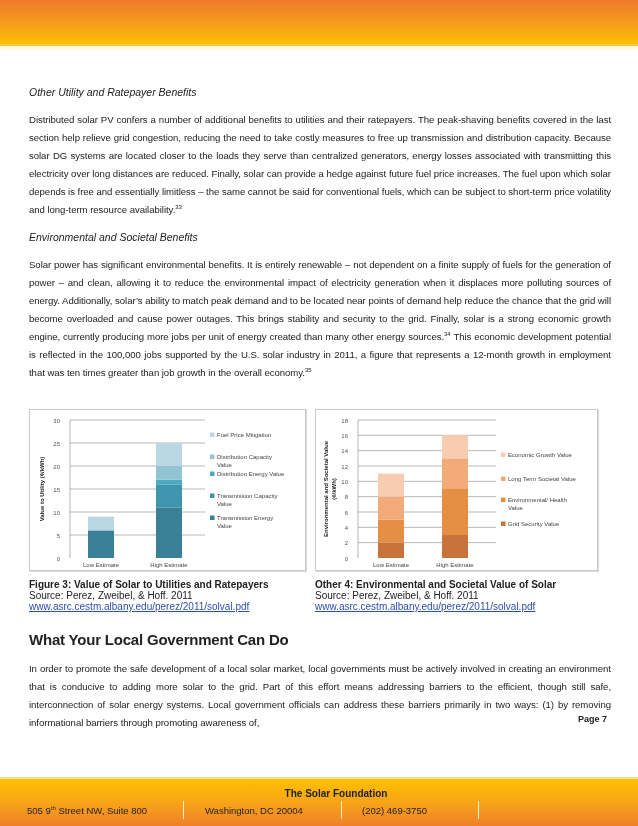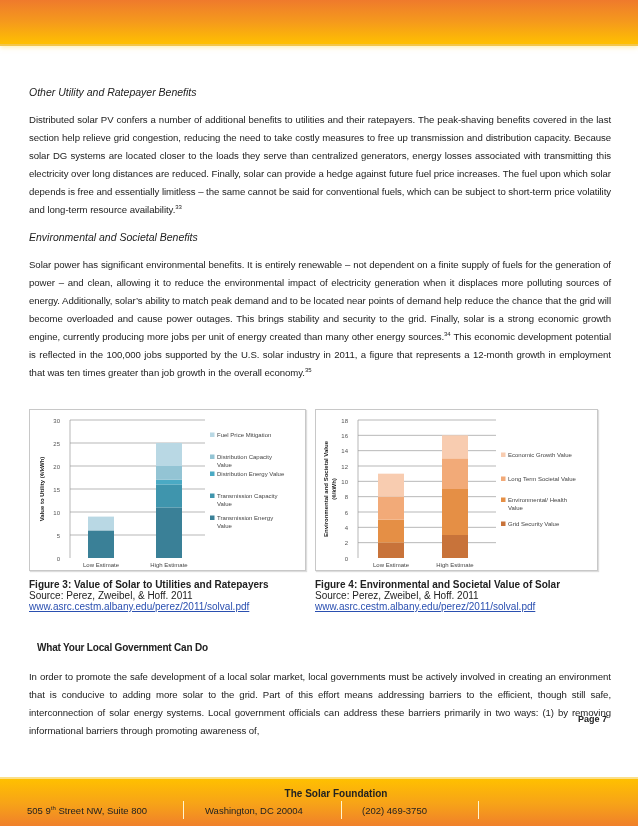--- a/index.html
+++ b/index.html
@@ -3,21 +3,21 @@
 <meta charset="utf-8">
 <style>
   html, body { margin:0; padding:0; }
   body { width:638px; height:826px; position:relative; background:#fff; overflow:hidden;
          font-family:"Liberation Sans", sans-serif; color:#222; }
   .topbar { position:absolute; left:0; top:0; width:638px; height:44px;
             background:linear-gradient(#ef7a2c 0%, #f59a1c 50%, #ffc000 100%);
             border-bottom:2px solid #f3c64a; box-shadow:0 2px 4px rgba(255,230,120,0.5); }
   .content { position:absolute; left:29px; top:62px; width:582px;margin-top:23px; }
   .h-italic { font-style:italic; font-size:10.5px; margin:0; line-height:14px; }
-  .h-bold { font-weight:bold; font-size:10px; margin:8px; line-height:14px; letter-spacing:-0.2px; }
+  .h-bold { font-weight:bold; font-size:15px; margin:0; line-height:14px; letter-spacing:-0.2px; }
   .para { font-size:9.6px; line-height:18px; text-align:justify; margin:0; letter-spacing:-0.05px; }
   sup { font-size:6px; line-height:0; vertical-align:super; }
   .fig-box { position:absolute; border:1px solid #c8c8c8; background:#fff; box-shadow:1px 1px 1px #ddd; }
   .caption { position:absolute; font-size:10px; line-height:11px; }
   .caption .title { font-weight:bold; }
   .caption a { color:#2a4fb0; text-decoration:underline; }
   .page-num { position:absolute; right:31px; top:714px; font-size:9px; font-weight:bold; }
   .footer { position:absolute; left:0; top:777px; width:638px; height:49px;
             background:linear-gradient(#ffc000 0%, #f7a318 50%, #ef7d2c 100%);
             border-top:2px solid #fbe08a; font-size:9.5px; color:#222; }
@@ -120,21 +120,21 @@
       <text x="192" y="47" font-size="6" fill="#444">Economic Growth Value</text>
       <rect x="185" y="66.5" width="4.5" height="4.5" fill="#f2aa78"></rect>
       <text x="192" y="71" font-size="6" fill="#444">Long Term Societal Value</text>
       <rect x="185" y="87.5" width="4.5" height="4.5" fill="#e58f45"></rect>
       <text x="192" y="92" font-size="6" fill="#444"><tspan x="192" dy="0">Environmental/ Health</tspan><tspan x="192" dy="8">Value</tspan></text>
       <rect x="185" y="111.5" width="4.5" height="4.5" fill="#c8733a"></rect>
       <text x="192" y="116" font-size="6" fill="#444">Grid Security Value</text>
     </svg>
 </div>
 <div class="caption" style="left:315px; top:579px;">
-  <div class="title">Figure 4: Environmental and Societal Value of Solar</div>
+  <div class="title">Other 4: Environmental and Societal Value of Solar</div>
   <div>Source: Perez, Zweibel, &amp; Hoff. 2011</div>
   <a>www.asrc.cestm.albany.edu/perez/2011/solval.pdf</a>
 </div>
 
 <div style="position:absolute; left:29px; top:633px; width:582px;">
   <p class="h-bold">What Your Local Government Can Do</p>
   <p class="para" style="margin-top:13px;">In order to promote the safe development of a local solar market, local governments must be actively involved in creating an environment that is conducive to adding more solar to the grid. Part of this effort means addressing barriers to the efficient, though still safe, interconnection of solar energy systems. Local government officials can address these barriers primarily in two ways: (1) by removing informational barriers through promoting awareness of,</p>
 </div>
 
 <div class="page-num">Page 7</div>

